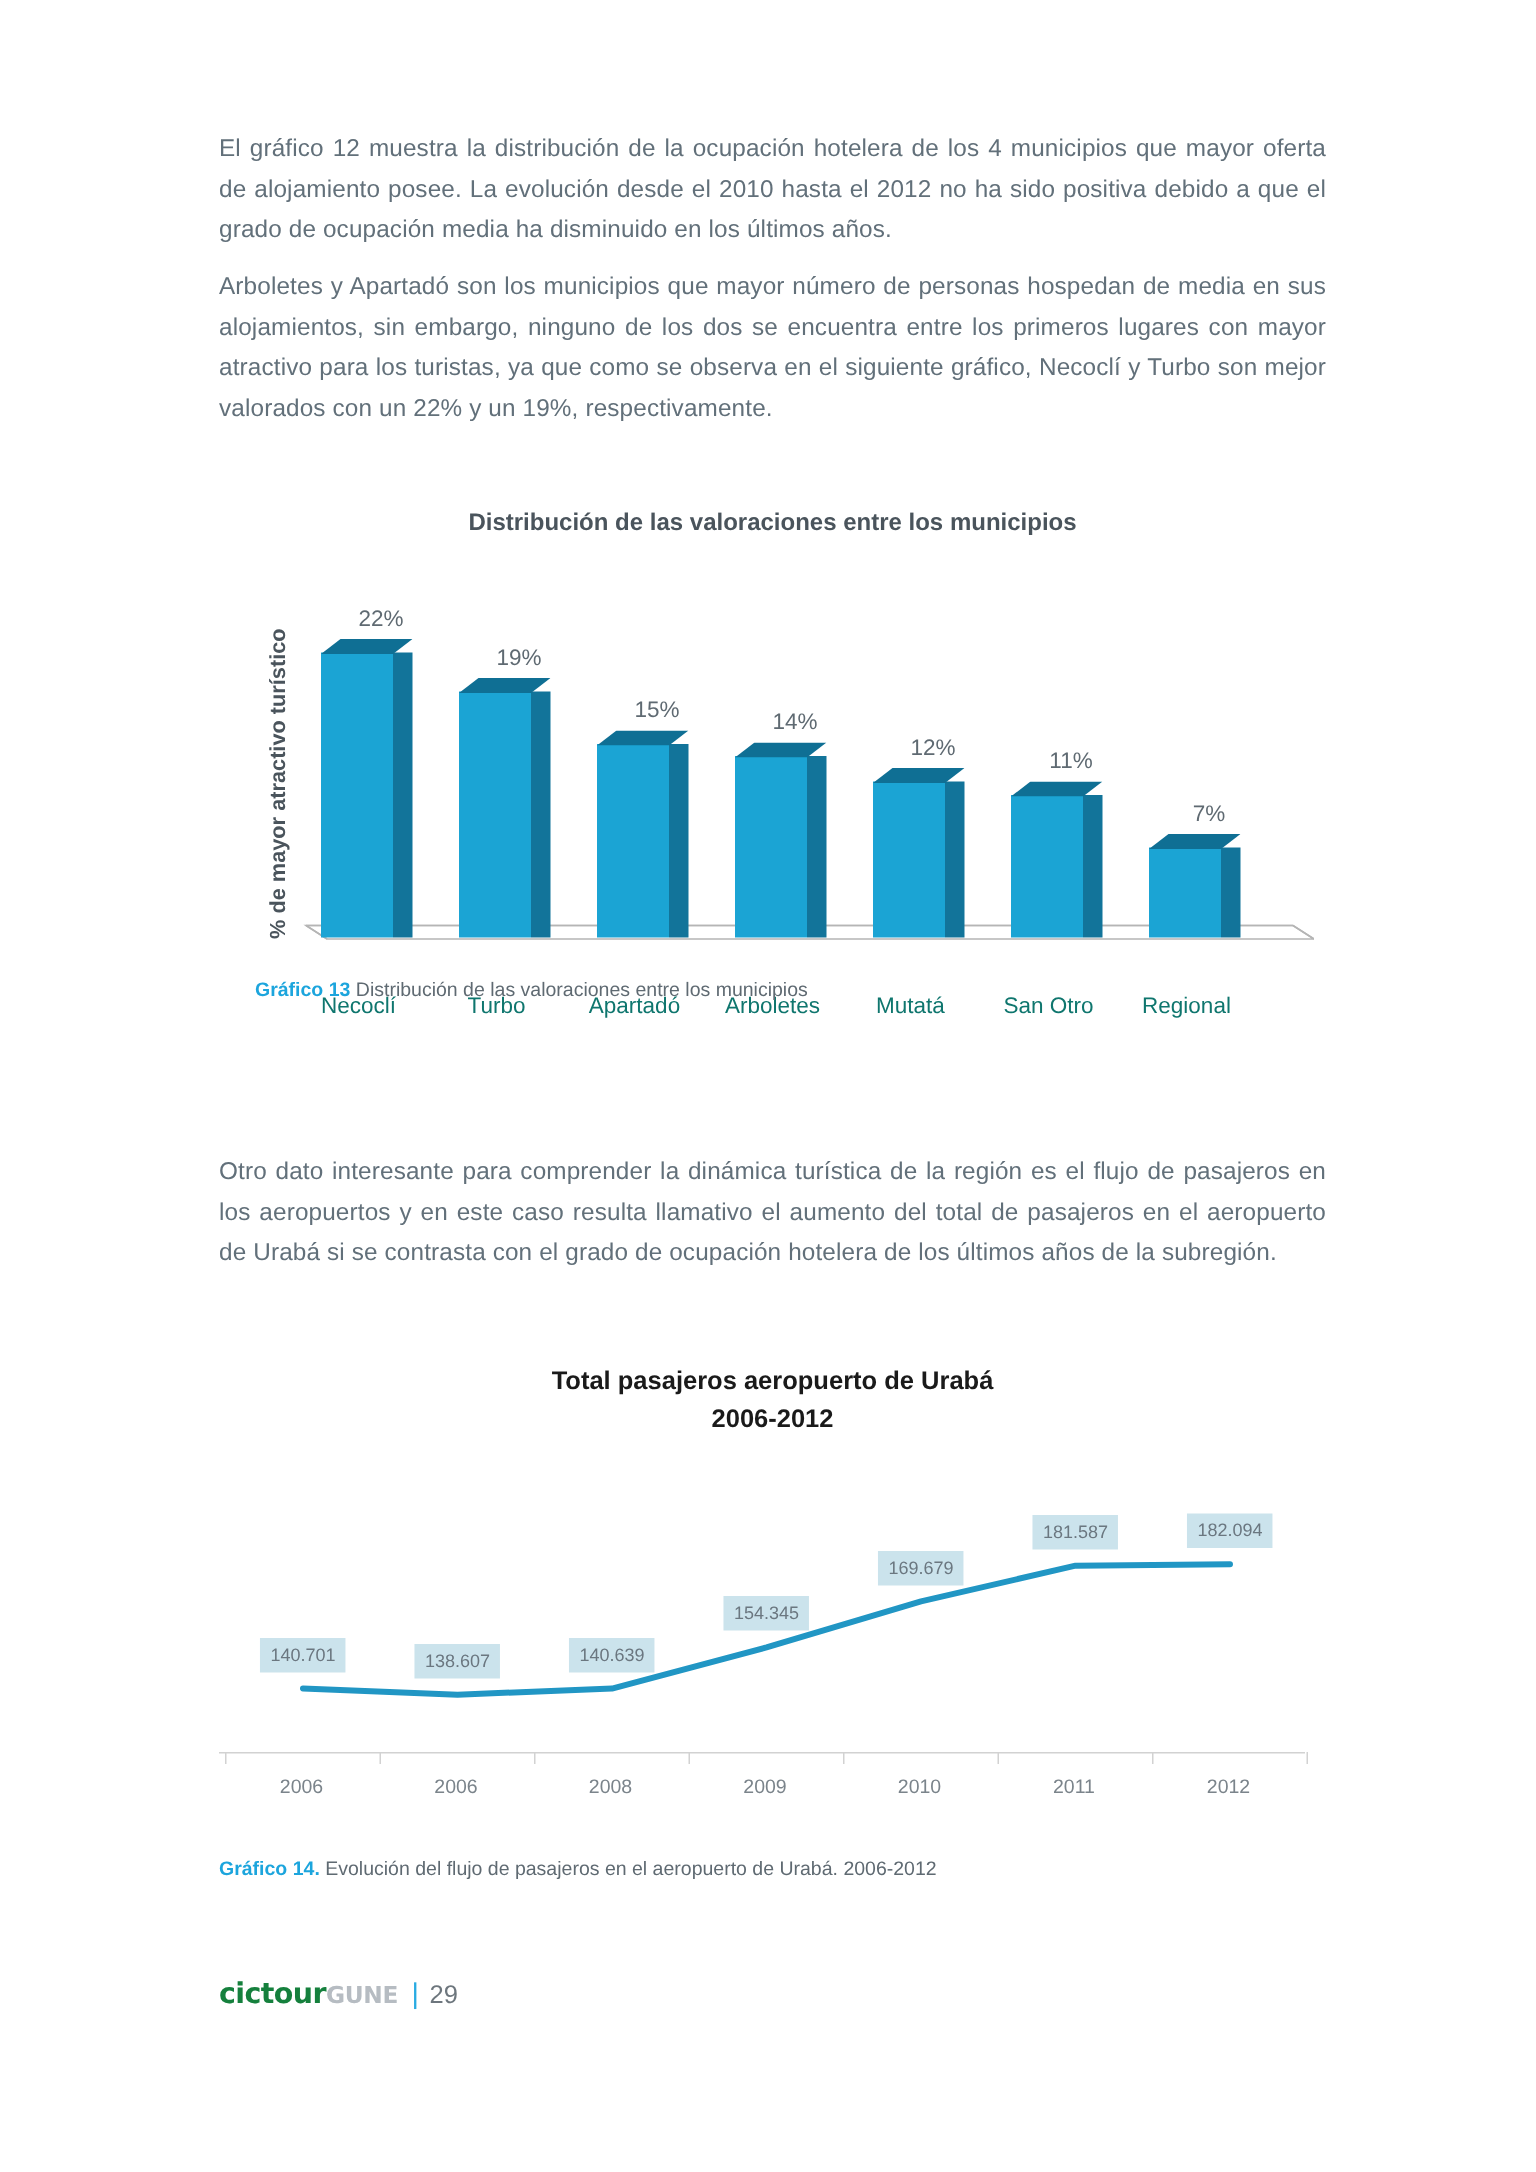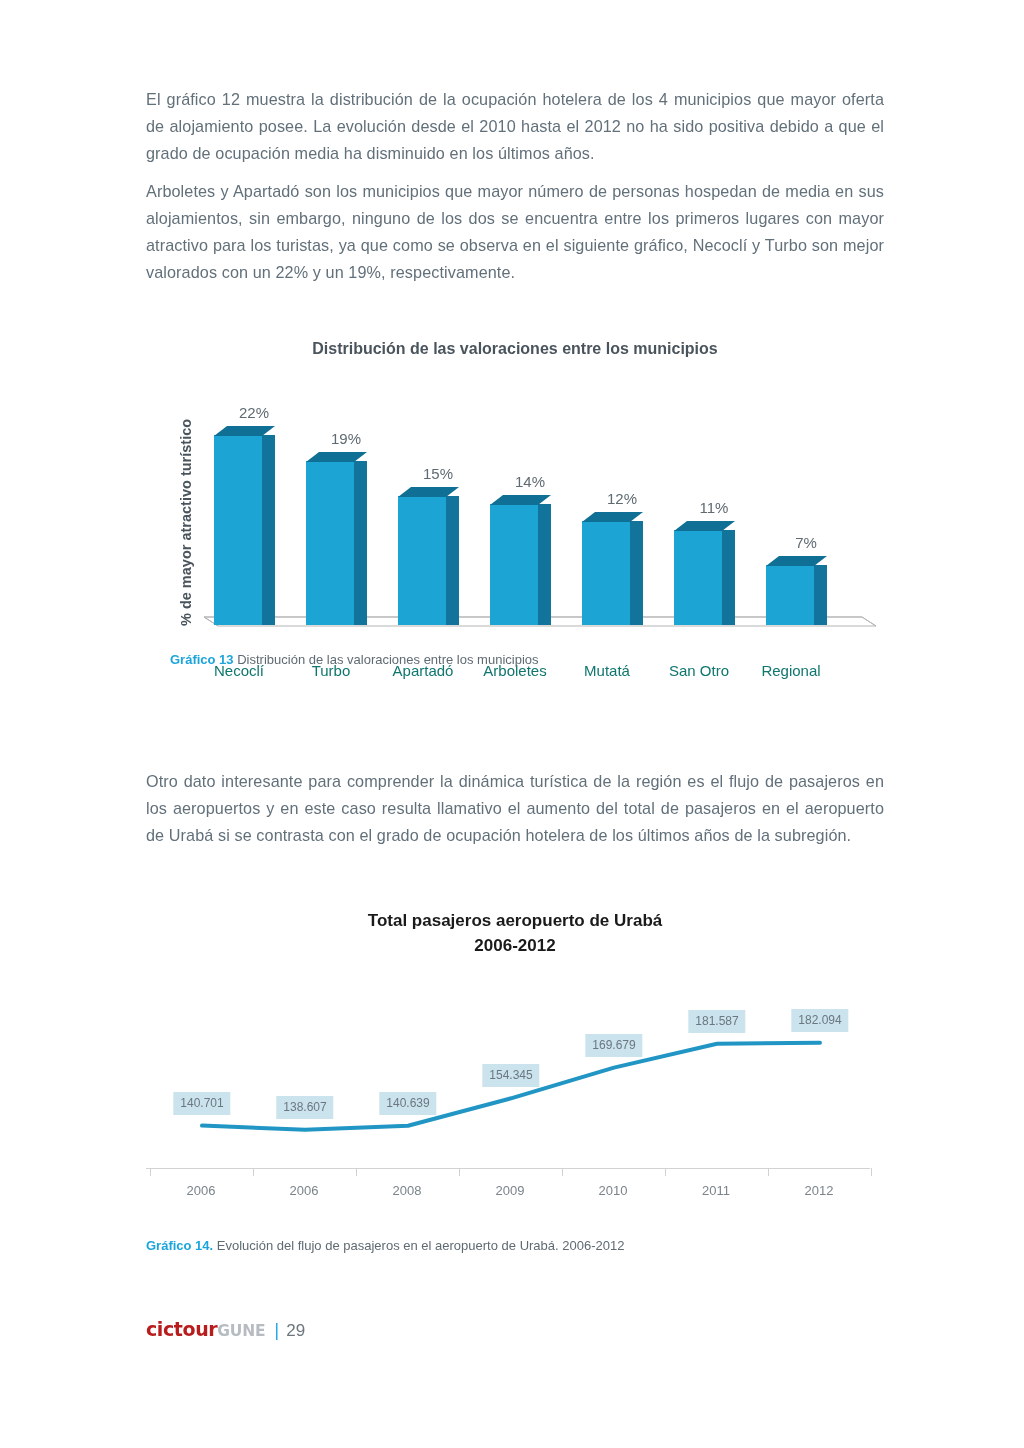--- a/index.html
+++ b/index.html
@@ -206,21 +206,21 @@
     position: absolute;
     left: 146px;
     top: 1318px;
     display: flex;
     align-items: baseline;
     gap: 0;
   }
   .logo-cictour {
     font-size: 19px;
     font-weight: bold;
-    color: #b91c1c;
+    color: #15803d;
     letter-spacing: -.4px;
     font-family: "DejaVu Sans", sans-serif;
   }
   .logo-gune {
     font-size: 15.5px;
     font-weight: bold;
     color: #b6bcc2;
     letter-spacing: -.2px;
     font-family: "DejaVu Sans", sans-serif;
   }

